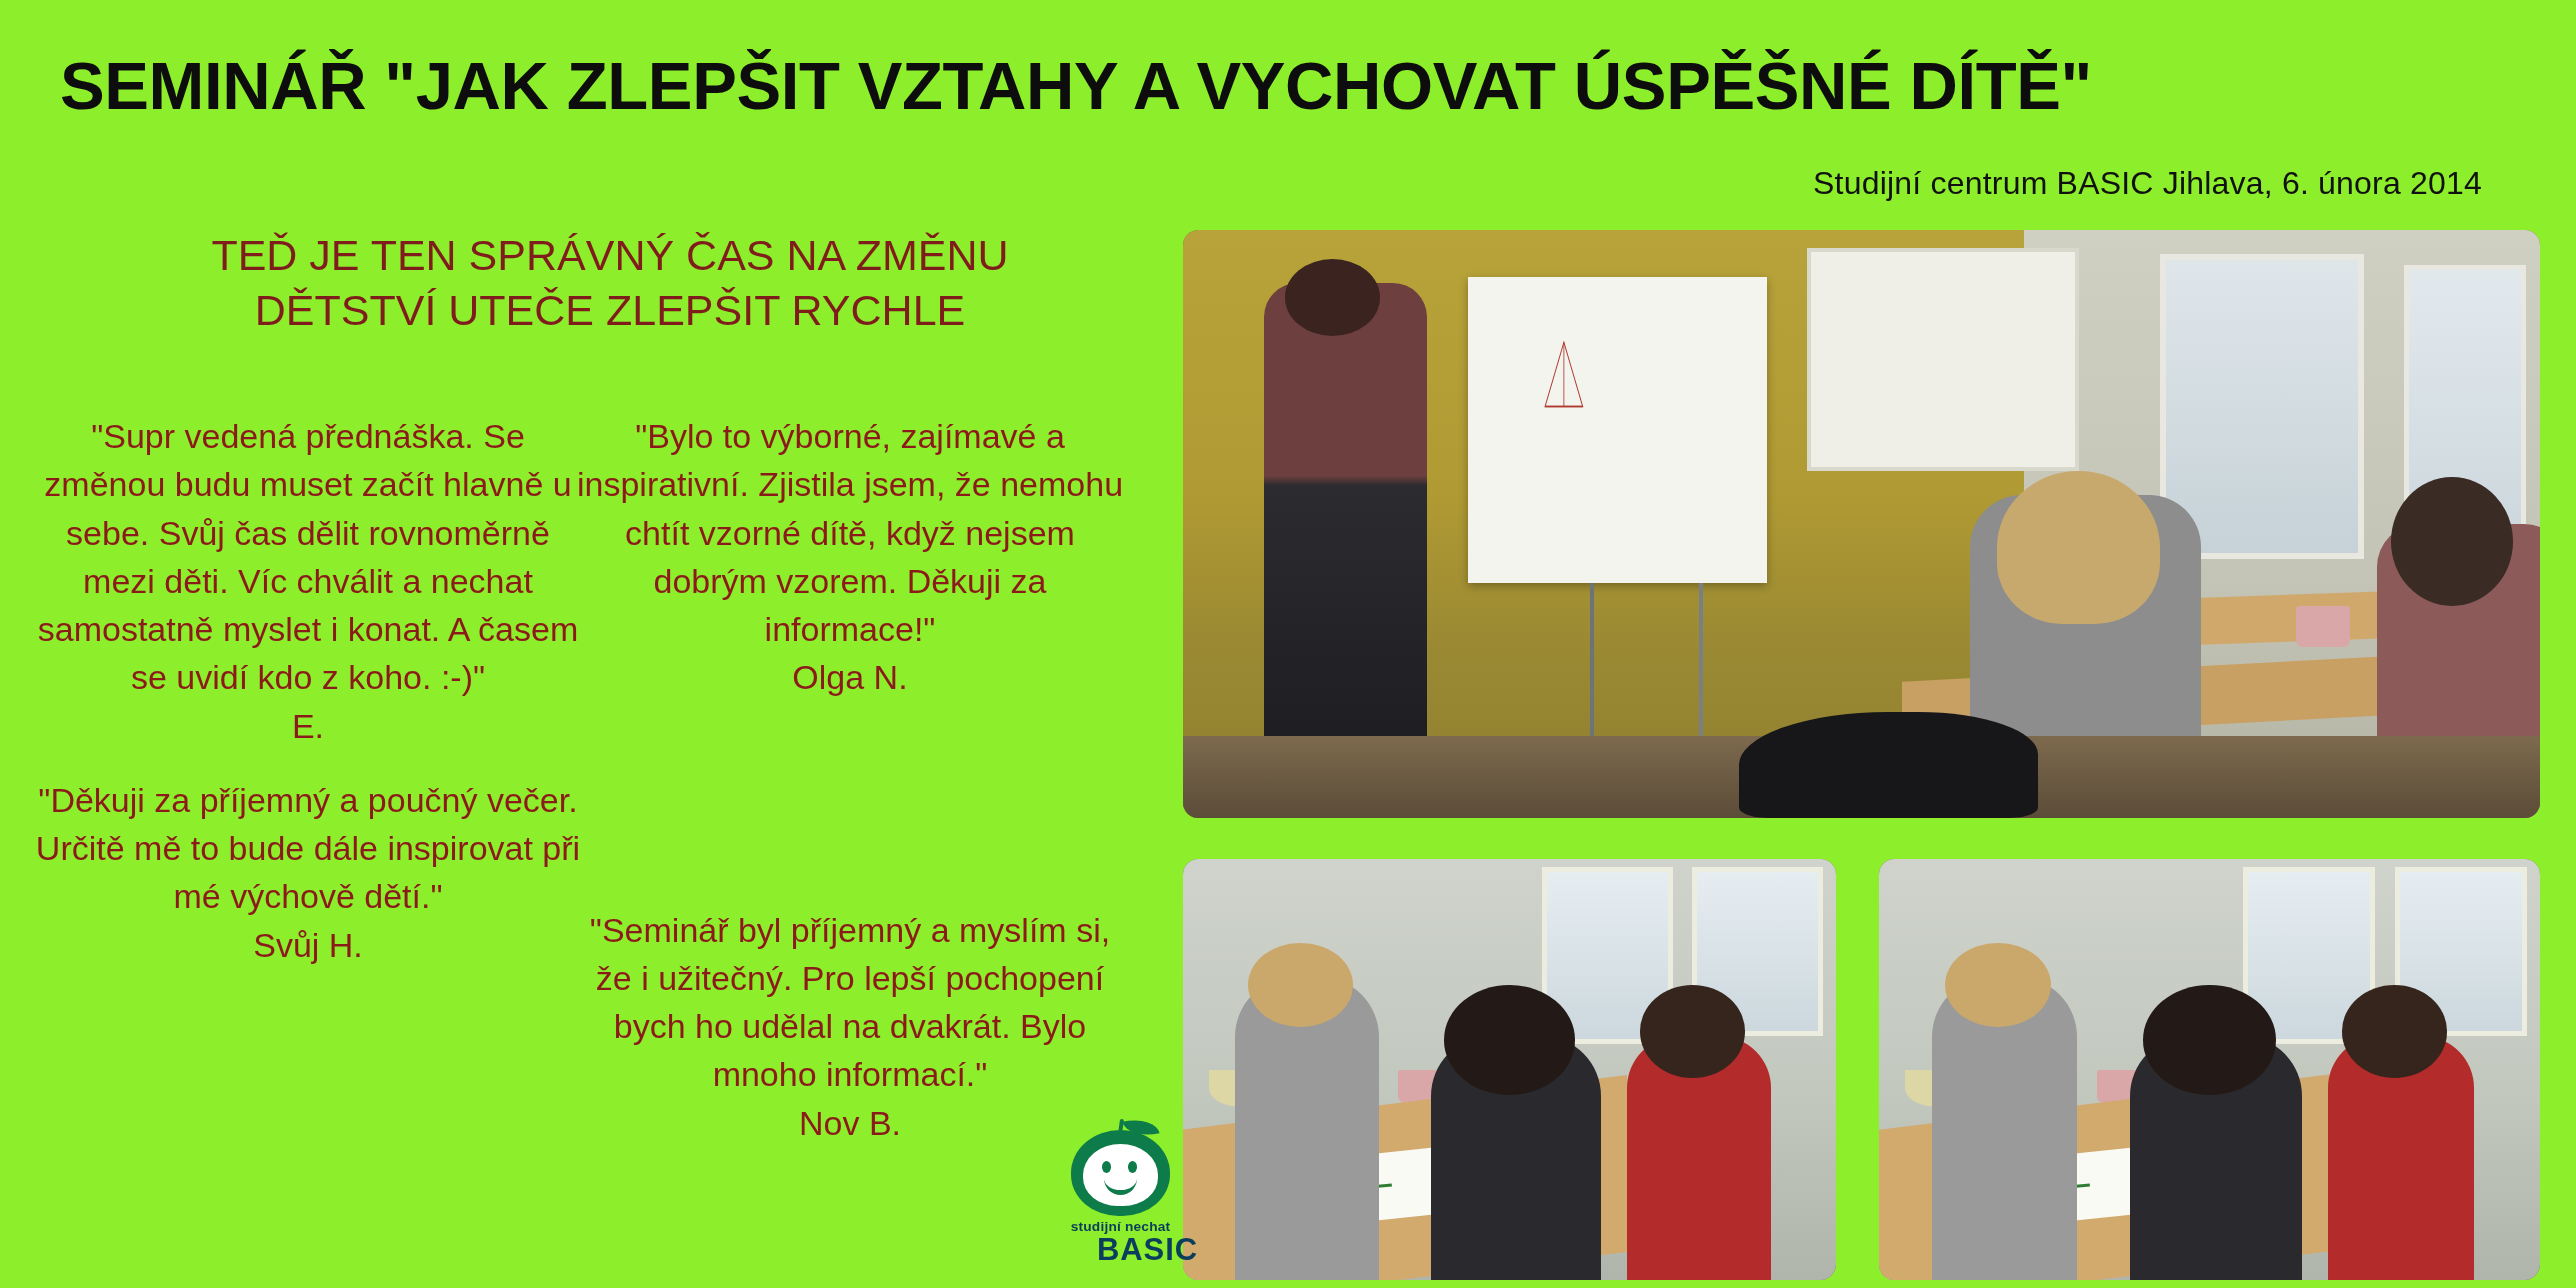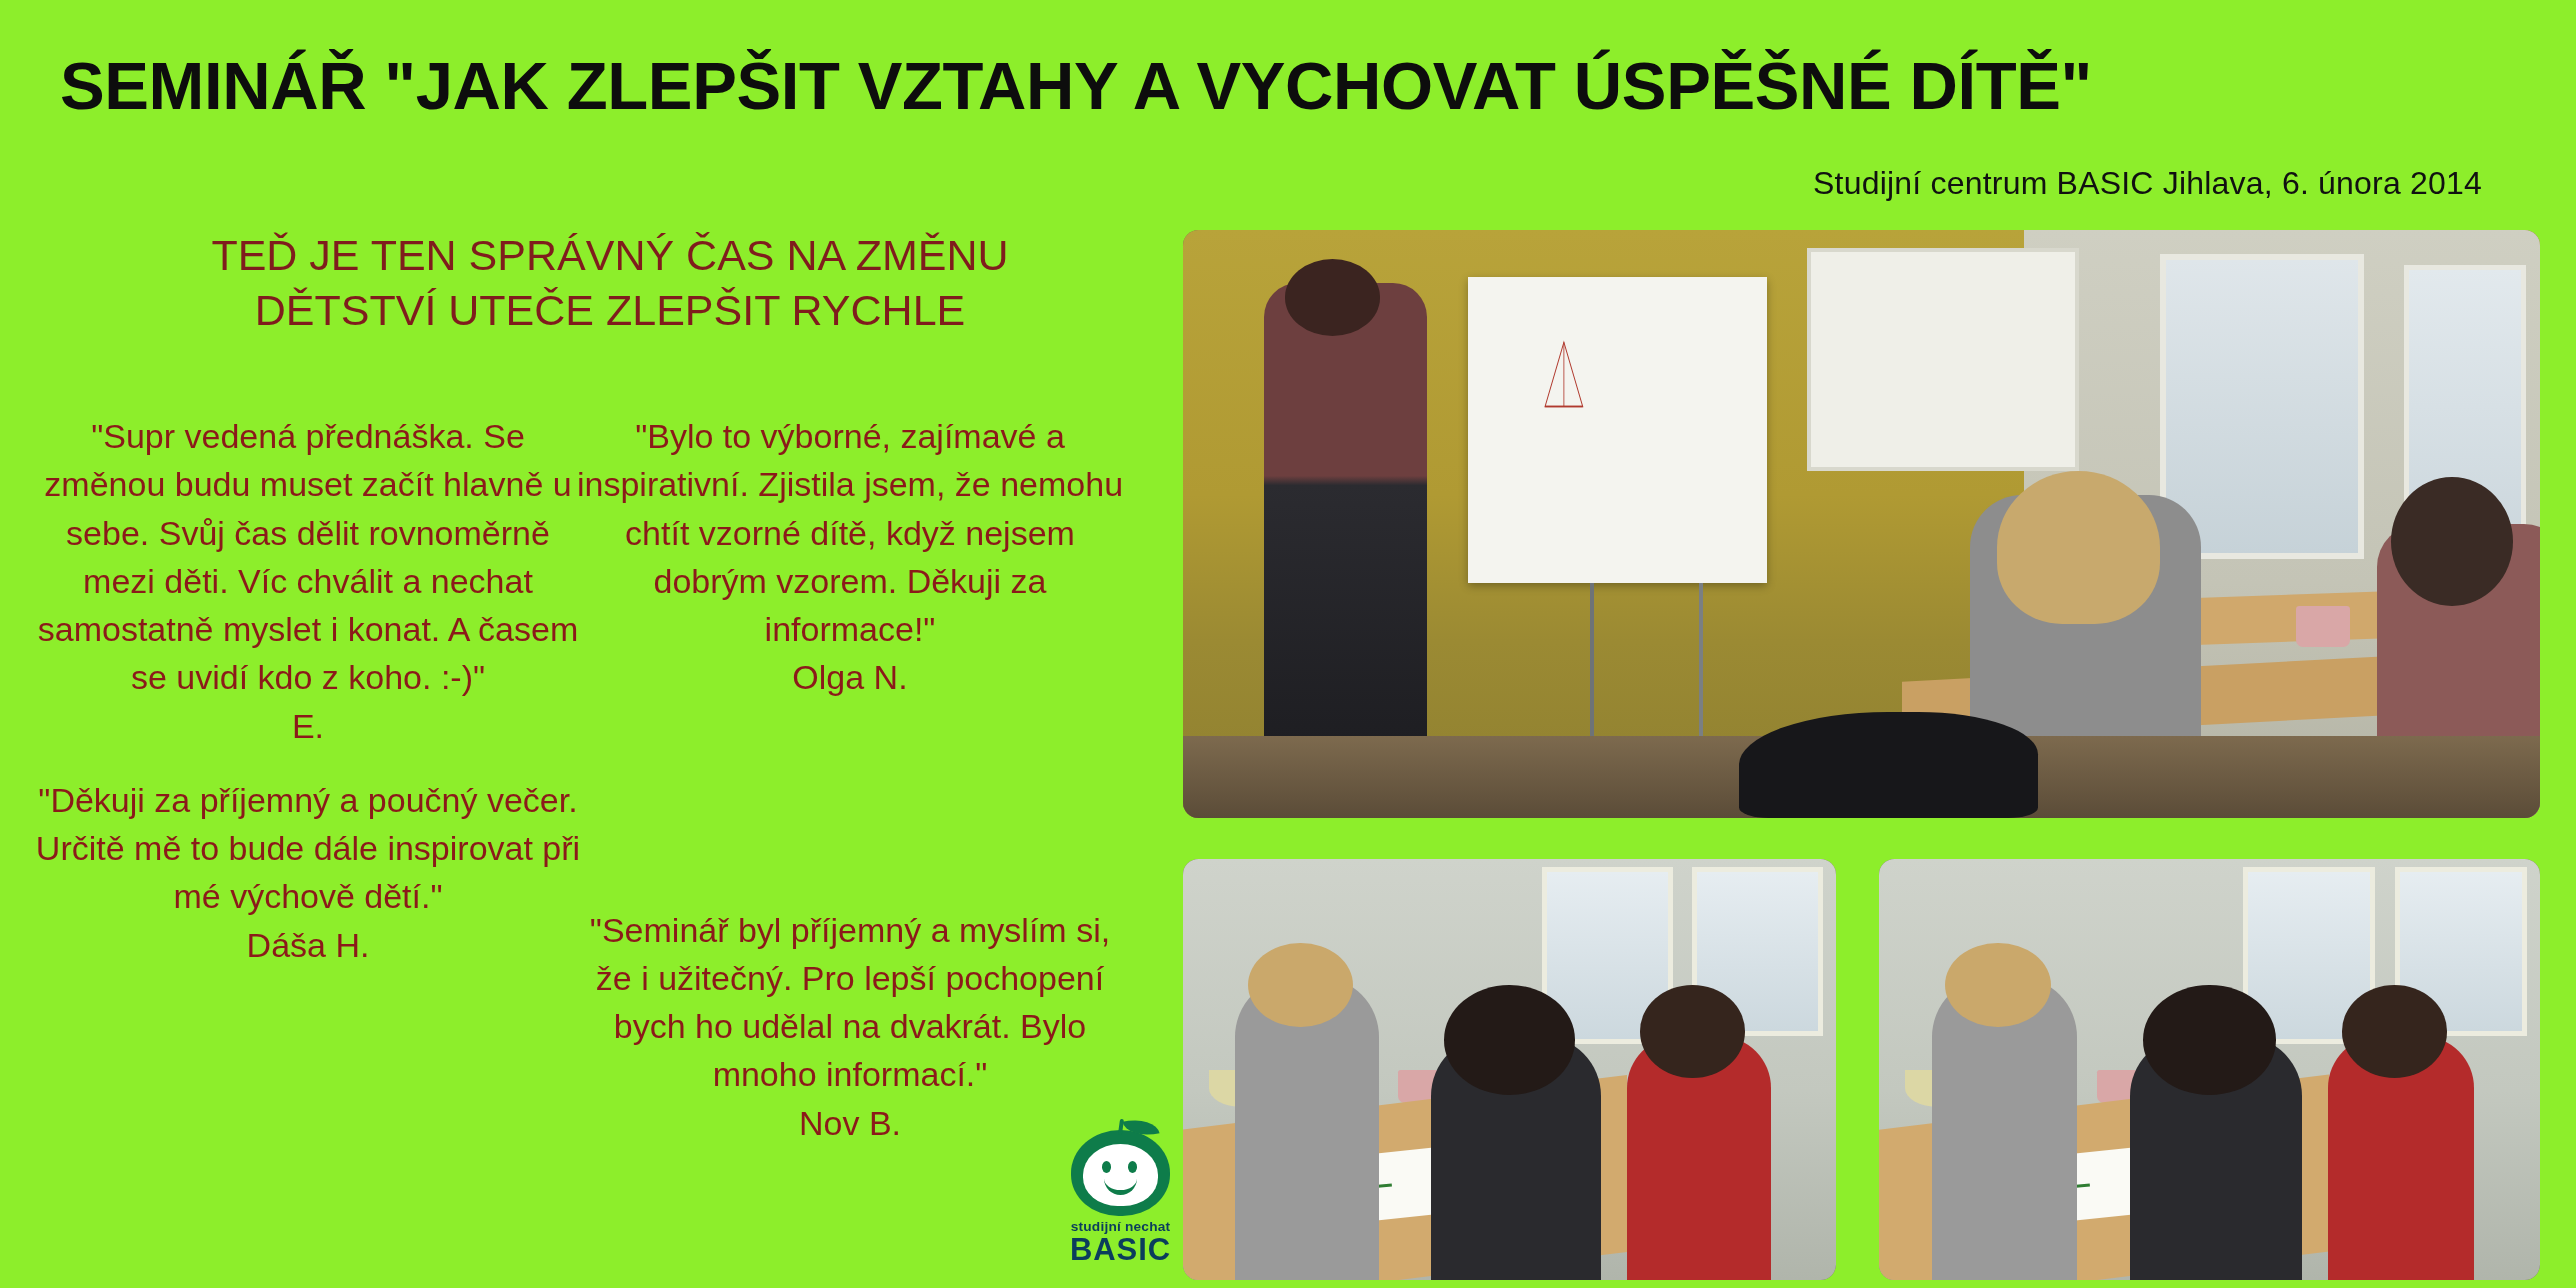--- a/index.html
+++ b/index.html
@@ -337,20 +337,21 @@
     font-weight: bold;
     letter-spacing: 0.2px;
     margin-top: 1.7px;
   }
   .logo-main {
     font-size: 31px;
     color: #0b3d5c;
     font-weight: bold;
     letter-spacing: 0.9px;
     line-height: 1;
+    text-align: right;
   }
 </style>
 </head>
 <body>
 
 <div class="poster">
 
   <div class="title">SEMINÁŘ "JAK ZLEPŠIT VZTAHY A VYCHOVAT ÚSPĚŠNÉ DÍTĚ"</div>
   <div class="subtitle">Studijní centrum BASIC Jihlava, 6. února 2014</div>
 
@@ -359,21 +360,21 @@
     <div>DĚTSTVÍ UTEČE ZLEPŠIT RYCHLE</div>
   </div>
 
   <div class="quotes-col col-left">
     <div class="quote q1">
       <span>"Supr vedená přednáška. Se změnou budu muset začít hlavně u sebe. Svůj čas dělit rovnoměrně mezi děti. Víc chválit a nechat samostatně myslet i konat. A časem se uvidí kdo z koho. :-)"</span>
       <span class="author">E.</span>
     </div>
     <div class="quote">
       <span>"Děkuji za příjemný a poučný večer. Určitě mě to bude dále inspirovat při mé výchově dětí."</span>
-      <span class="author">Dáša H.</span>
+      <span class="author">Svůj H.</span>
     </div>
   </div>
 
   <div class="quotes-col col-right">
     <div class="quote">
       <span>"Bylo to výborné, zajímavé a inspirativní. Zjistila jsem, že nemohu chtít vzorné dítě, když nejsem dobrým vzorem. Děkuji za informace!"</span>
       <span class="author">Olga N.</span>
     </div>
     <div class="quote q-right-2">
       <span>"Seminář byl příjemný a myslím si, že i užitečný. Pro lepší pochopení bych ho udělal na dvakrát. Bylo mnoho informací."</span>

